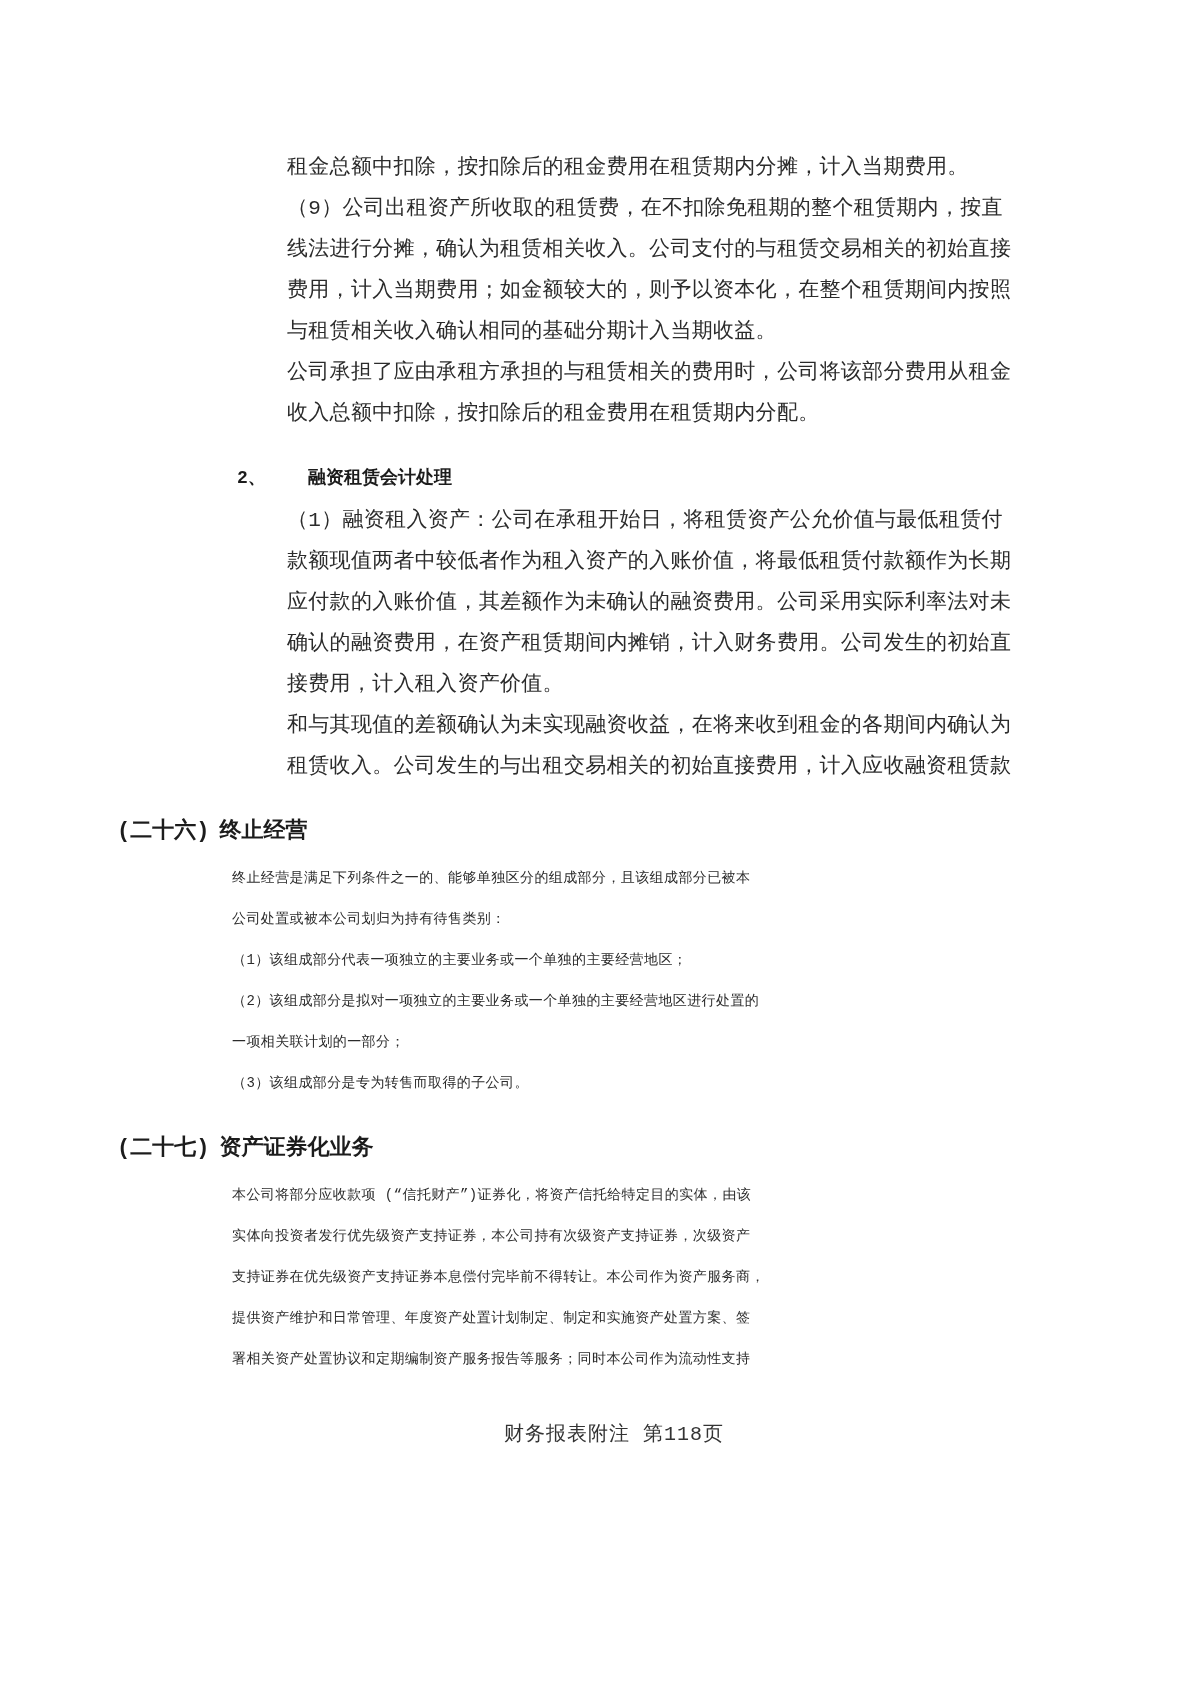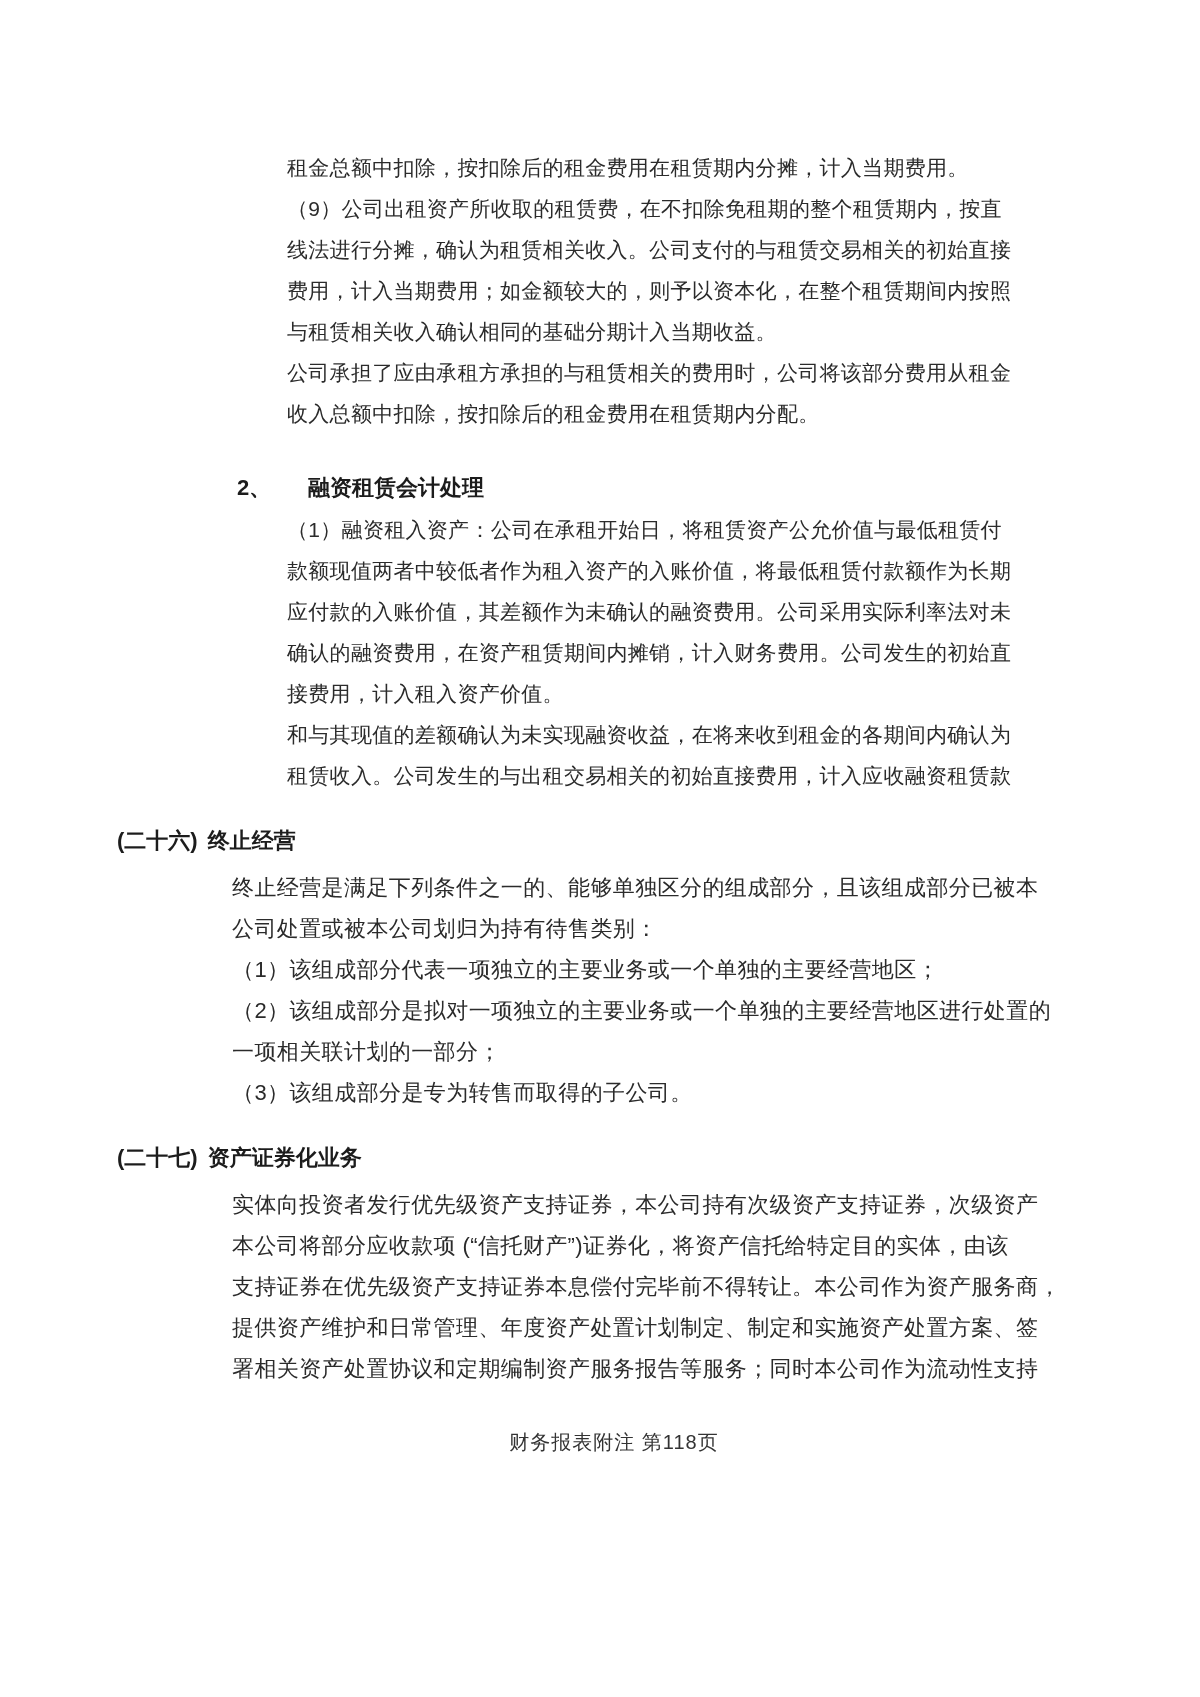--- a/index.html
+++ b/index.html
@@ -7,55 +7,55 @@
     padding: 0;
     background: #ffffff;
   }
   .page {
     position: relative;
     width: 1200px;
     height: 1697px;
     margin: 0 auto;
     background: #ffffff;
     overflow: hidden;
-    font-family: Liberation Sans, sans-serif;
+    font-family: Liberation Mono, monospace;
     color: #2b2b2b;
   }
   .content {
     padding-top: 147px;
   }
   .pblock { }
   .line {
     height: 41px;
     line-height: 41px;
     white-space: nowrap;
     font-size: 21px;
     letter-spacing: 0.3px;
   }
   .indent-l2 .line {
     padding-left: 287px;
     font-size: 21px;
   }
   .indent-l1 .line {
     padding-left: 232px;
-    font-size: 22px;
+    font-size: 14px;
     letter-spacing: 0.4px;
   }
   .heading {
     font-weight: bold;
     color: #1c1c1c;
     height: 41px;
     line-height: 41px;
     white-space: nowrap;
   }
   .heading-numbered {
-    margin-top: 33px;
+    margin-top: 24px;
     margin-bottom: 1px;
     padding-left: 237px;
-    font-size: 22px;
+    font-size: 18px;
   }
   .heading-numbered .num {
     display: inline-block;
     min-width: 71px;
   }
   .heading-section {
     margin-top: 24px;
     margin-bottom: 6px;
     padding-left: 117px;
     font-size: 22px;
@@ -101,21 +101,21 @@
       <div class="pblock indent-l1">
         <div class="line">终止经营是满足下列条件之一的、能够单独区分的组成部分，且该组成部分已被本</div>
         <div class="line">公司处置或被本公司划归为持有待售类别：</div>
         <div class="line">（1）该组成部分代表一项独立的主要业务或一个单独的主要经营地区；</div>
         <div class="line">（2）该组成部分是拟对一项独立的主要业务或一个单独的主要经营地区进行处置的</div>
         <div class="line">一项相关联计划的一部分；</div>
         <div class="line">（3）该组成部分是专为转售而取得的子公司。</div>
       </div>
       <div class="heading heading-section"><span class="num">(二十七)</span><span class="title">资产证券化业务</span></div>
       <div class="pblock indent-l1">
+        <div class="line">本公司将部分应收款项 (“信托财产”)证券化，将资产信托给特定目的实体，由该</div>
         <div class="line">实体向投资者发行优先级资产支持证券，本公司持有次级资产支持证券，次级资产</div>
-        <div class="line">本公司将部分应收款项 (“信托财产”)证券化，将资产信托给特定目的实体，由该</div>
         <div class="line">支持证券在优先级资产支持证券本息偿付完毕前不得转让。本公司作为资产服务商，</div>
         <div class="line">提供资产维护和日常管理、年度资产处置计划制定、制定和实施资产处置方案、签</div>
         <div class="line">署相关资产处置协议和定期编制资产服务报告等服务；同时本公司作为流动性支持</div>
       </div>
     </div>
   <div class="footer">财务报表附注 第118页</div>
 </div>
 
 </body></html>

